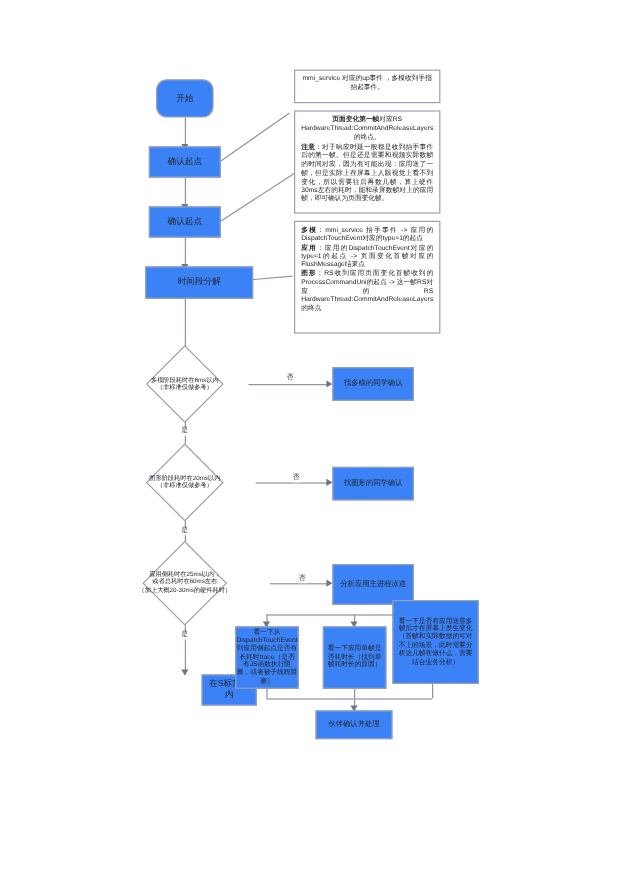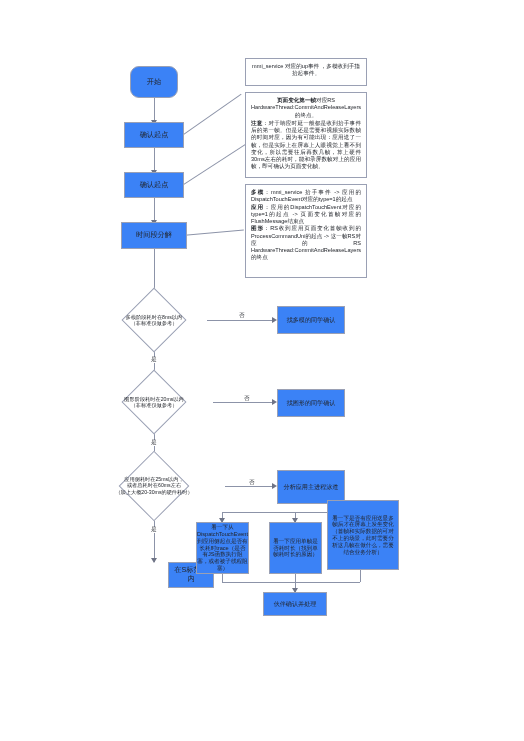--- a/index.html
+++ b/index.html
@@ -192,21 +192,21 @@
   </div>
 
   <div class="node fs7" style="left:124px; top:122px; width:60px; height:26px;">
     <span class="txt">确认起点</span>
   </div>
 
   <div class="node fs7" style="left:124px; top:172px; width:60px; height:26px;">
     <span class="txt">确认起点</span>
   </div>
 
-  <div class="node fs7" style="left:121px; top:222px; width:66px; height:27px;text-align:center;">
+  <div class="node fs7" style="left:121px; top:222px; width:90px; height:27px;text-align:center;">
     <span class="txt">时间段分解</span>
   </div>
 
   <div class="node fs7" style="left:124px; top:562px; width:46px; height:26px;margin-left:44px;">
     <span class="txt">在S标范围内</span>
   </div>
 
   <div class="diamond" style="left:101px; top:295px; width:106px; height:50px;">
     <div class="shape" style="width:44px; height:44px;"></div>
     <div class="label fs5">多模阶段耗时在8ms以内

